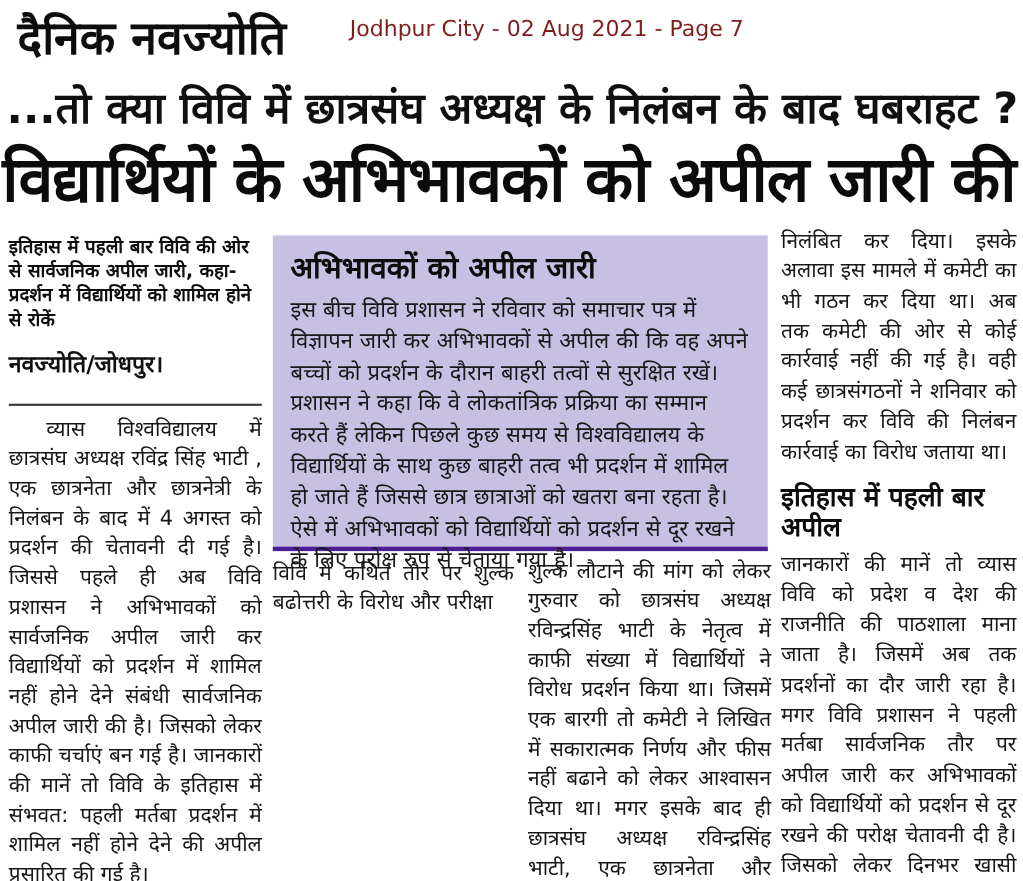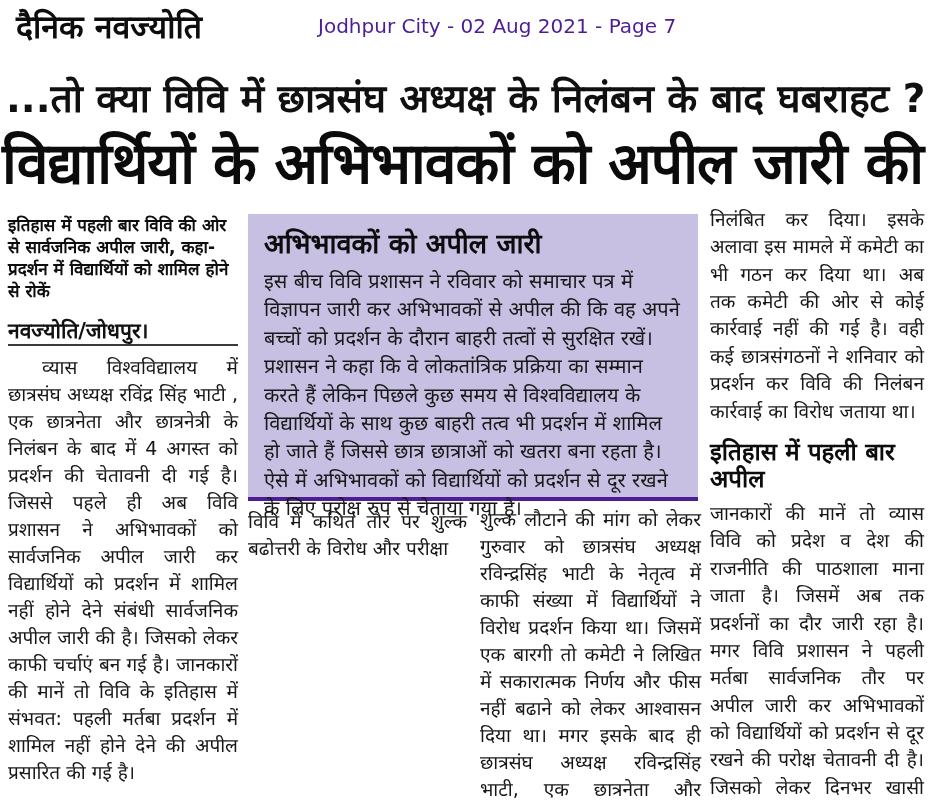--- a/index.html
+++ b/index.html
@@ -7,47 +7,47 @@
     position:relative;
     width:930px;height:801px;
     background:#ffffff;
     overflow:hidden;
     font-family:"DejaVu Sans",sans-serif;
     color:#111111;
   }
   
   .masthead{
     position:absolute;left:16px;top:4px;
-    font-size:32px;font-weight:800;letter-spacing:0px;
+    font-size:42px;font-weight:800;letter-spacing:0px;
     color:#0d0d0d;white-space:nowrap;
   }
   .dateline{
     position:absolute;left:318px;top:14px;
-    font-size:20px;font-weight:500;color:#4c1d95;white-space:nowrap;
+    font-size:20px;font-weight:500;color:#7f1d1d;white-space:nowrap;
   }
   
   .kicker{
     position:absolute;left:6px;top:70px;width:920px;
     font-size:39px;font-weight:700;color:#101010;
     white-space:nowrap;
   }
   .mainhead{
     position:absolute;left:2px;top:122px;width:928px;
     font-size:57px;font-weight:900;color:#0b0b0b;
     letter-spacing:-1px;white-space:nowrap;
   }
   
   .col{position:absolute;text-align:justify;}
   .col1{left:8px;top:214px;width:230px;}
   .standfirst{
     font-size:17px;font-weight:800;line-height:1.3;
     text-align:left;color:#0e0e0e;
   }
   .byline{
-    margin-top:14px;padding-bottom:0;
+    margin-top:14px;padding-bottom:23px;
     font-size:21px;font-weight:800;text-align:left;
     border-bottom:2px solid #3a3a3a;
   }
   .body-text{
     font-size:19px;line-height:1.42;color:#161616;
     text-align:justify;
   }
   .col1 .body-text{margin-top:8px;text-indent:34px;}
   
   .appeal-box{

